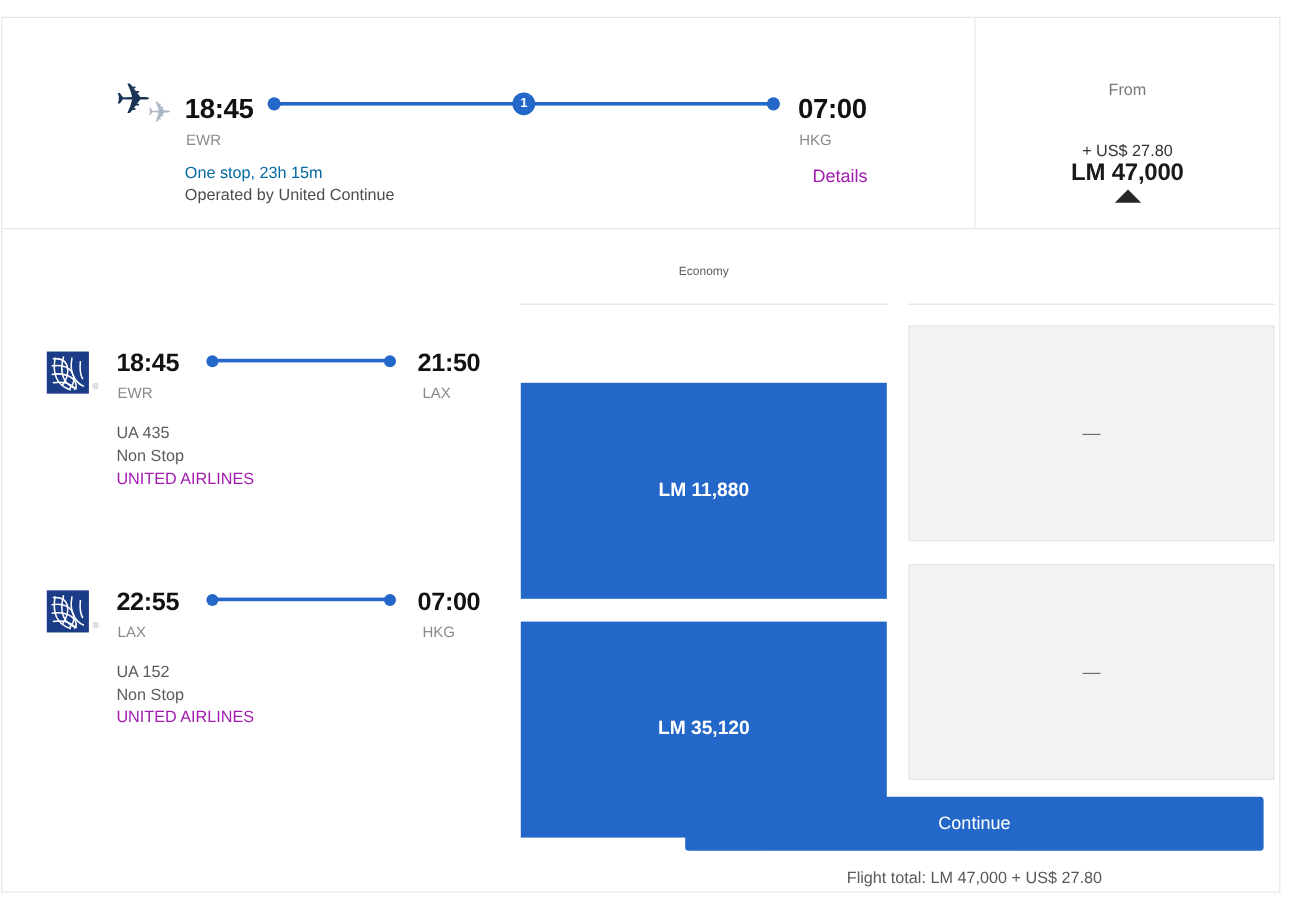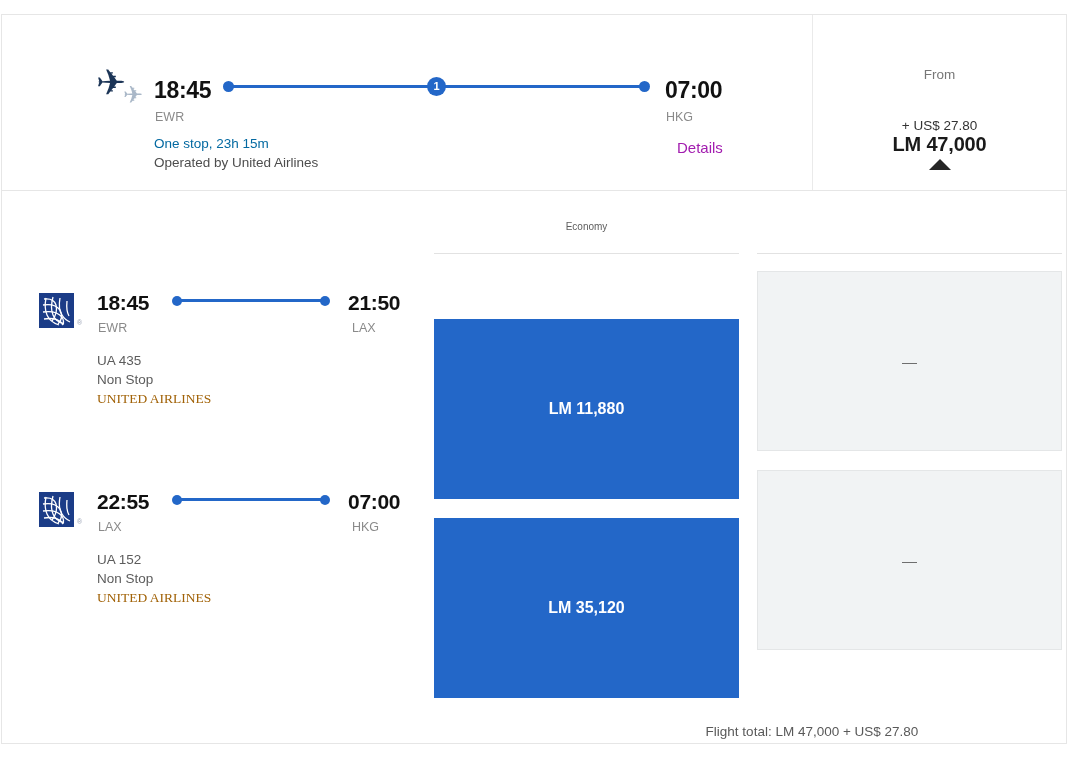--- a/index.html
+++ b/index.html
@@ -233,21 +233,21 @@
   .seg-flight {
     position: absolute; left: 95px; top: 62px;
     font-size: 13.5px; color: #5c5c5c;
   }
   .seg-stops {
     position: absolute; left: 95px; top: 81px;
     font-size: 13.5px; color: #5c5c5c;
   }
   .seg-airline {
     position: absolute; left: 95px; top: 100px;
-    font-size: 13.5px; color: #a16207; font-family: Liberation Serif, serif;
+    font-size: 13.5px; color: #a21caf;
   }
 
   
   .cell {
     position: absolute;
     width: 305px;
     height: 180px;
     display: flex;
     align-items: center;
     justify-content: center;
@@ -313,21 +313,21 @@
 
         <div class="it-line"></div>
         <div class="it-dot start"></div>
         <div class="it-dot end"></div>
         <div class="it-stop">1</div>
 
         <div class="it-arr-time">07:00</div>
         <div class="it-arr-code">HKG</div>
 
         <div class="it-meta1">One stop, 23h 15m</div>
-        <div class="it-meta2">Operated by United Airlines</div>
+        <div class="it-meta2">Operated by United Continue</div>
 
         <div class="it-details">Details</div>
       </div>
 
       <div class="summary-right">
         <div class="from-label">From</div>
         <div class="from-price">LM 47,000</div>
         <div class="from-tax">+ US$ 27.80</div>
         <div class="collapse-arrow"><i></i></div>
       </div>
@@ -401,17 +401,18 @@
         <div class="seg-arr-code">HKG</div>
 
         <div class="seg-flight">UA 152</div>
         <div class="seg-stops">Non Stop</div>
         <div class="seg-airline">UNITED AIRLINES</div>
       </div>
 
       <div class="cell sel economy r2">LM 35,120</div>
       <div class="cell empty business r2">—</div>
 
+      <button class="continue-btn">Continue</button>
       <div class="flight-total">Flight total: LM 47,000 + US$ 27.80</div>
     </div>
 
   </div>
 </div>
 
 </body></html>

